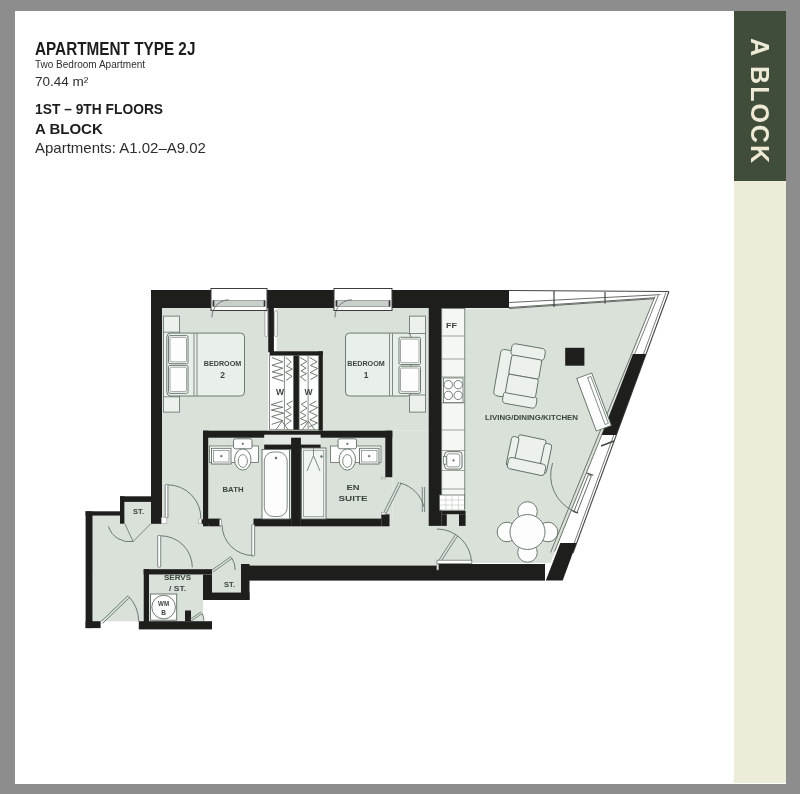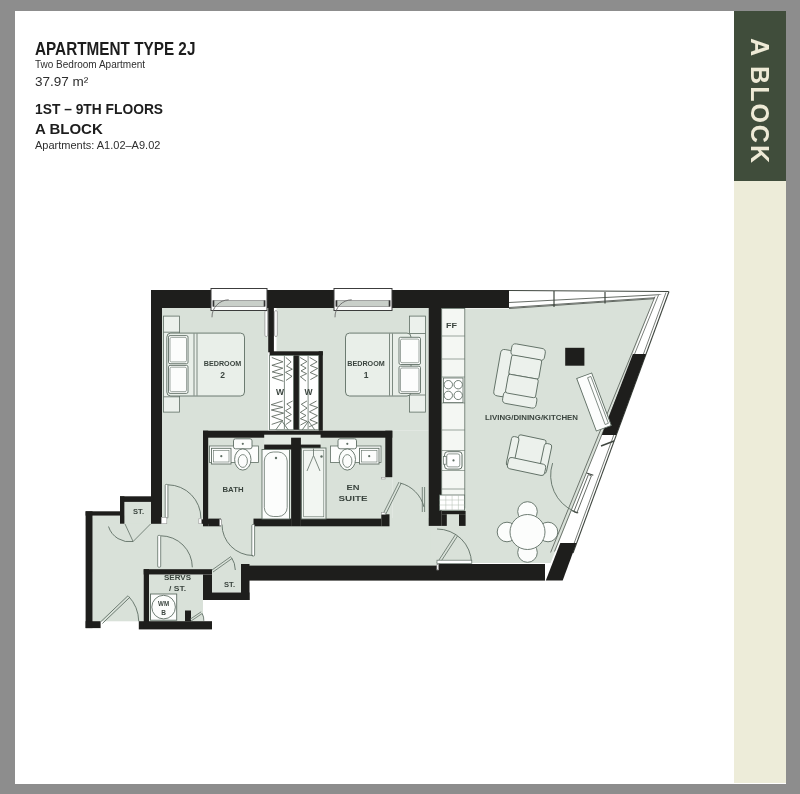--- a/index.html
+++ b/index.html
@@ -14,27 +14,27 @@
 <div style="position:absolute;left:733.6px;top:180.7px;width:52.8px;height:602.8px;background:#edecd9"></div>
 
 <div style="position:absolute;left:733.6px;top:11px;width:52.8px;height:169.7px;overflow:visible">
 <div style="position:absolute;left:50%;top:27px;transform:translateX(-50%);writing-mode:vertical-rl;font-size:25px;font-weight:700;letter-spacing:2px;color:#eeead6;white-space:nowrap">A BLOCK</div>
 </div>
 
 <div class="hdr" style="left:35px;top:39px;font-size:18px;font-weight:700;letter-spacing:0px;color:#1d1d1d;transform:scaleX(0.85);transform-origin:0 0">APARTMENT TYPE 2J</div>
 
 <div class="hdr" style="left:35px;top:58.5px;font-size:10px;color:#2e2e2e">Two Bedroom Apartment</div>
 
-<div class="hdr" style="left:35px;top:73.5px;font-size:13.5px;color:#2e2e2e">37.97 m²</div>
+<div class="hdr" style="left:35px;top:73.5px;font-size:13.5px;color:#2e2e2e">70.44 m²</div>
 
 <div class="hdr" style="left:35px;top:100px;font-size:15px;font-weight:700;color:#1d1d1d;transform:scaleX(0.92);transform-origin:0 0">1ST – 9TH FLOORS</div>
 
 <div class="hdr" style="left:35px;top:120px;font-size:15px;font-weight:700;color:#1d1d1d">A BLOCK</div>
 
-<div class="hdr" style="left:35px;top:138.5px;font-size:11px;color:#2e2e2e">Apartments: A1.02–A9.02</div>
+<div class="hdr" style="left:35px;top:138.5px;font-size:15px;color:#2e2e2e">Apartments: A1.02–A9.02</div>
 
 <svg style="position:absolute;left:0;top:0" width="800" height="794" viewBox="0 0 800 794">
 
 <rect x="162.0" y="308.0" width="106.2" height="211.7" fill="#d9e1d9"></rect>
 
 <rect x="276.5" y="308.0" width="152.2" height="122.7" fill="#d9e1d9"></rect>
 
 <rect x="392.3" y="430.7" width="36.4" height="96.3" fill="#d9e1d9"></rect>
 
 <rect x="208.0" y="437.0" width="83.0" height="83.0" fill="#d9e1d9"></rect>

